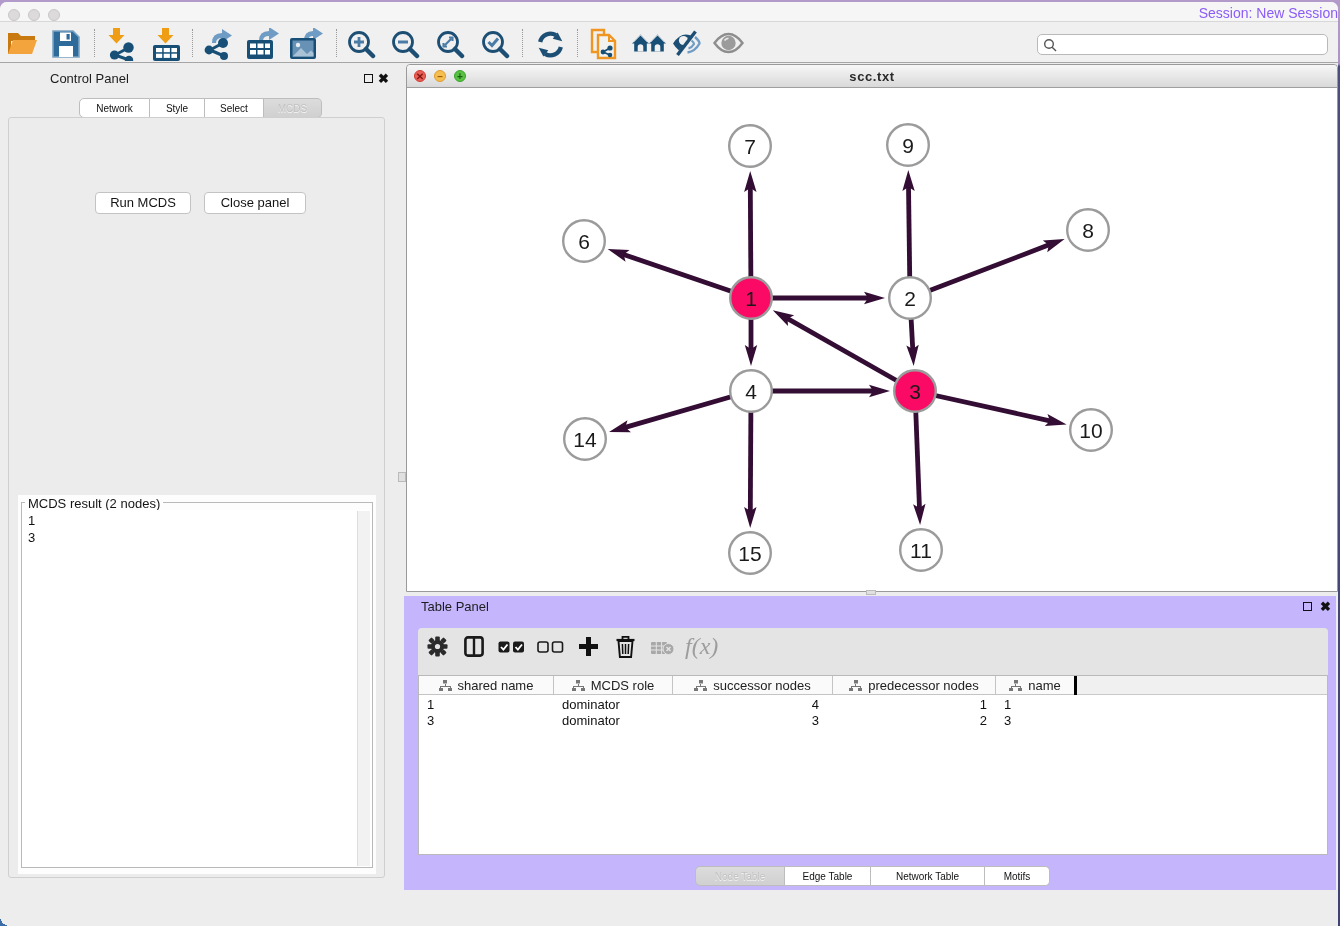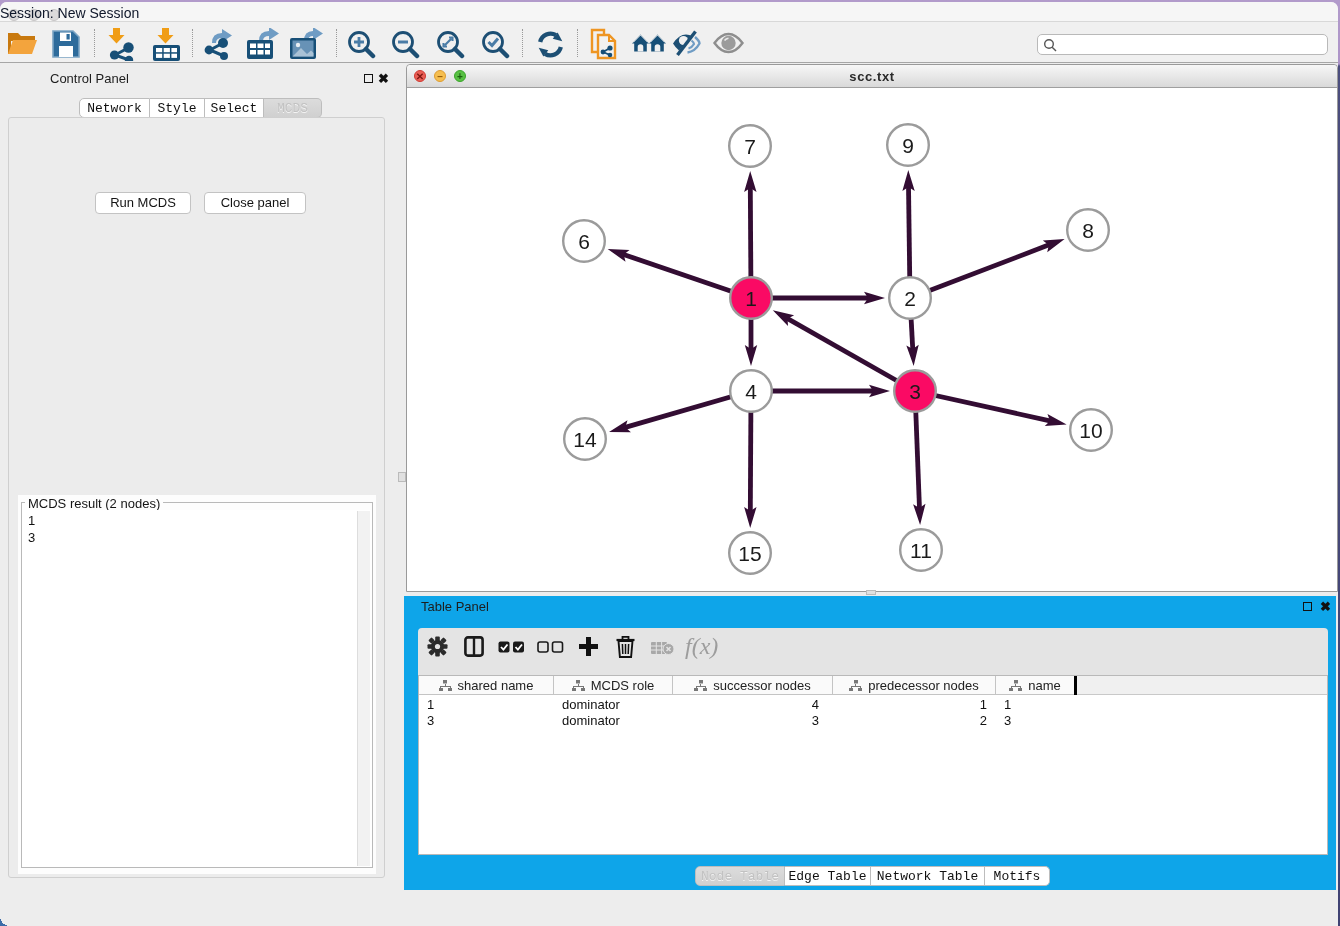--- a/index.html
+++ b/index.html
@@ -1,43 +1,43 @@
 <!DOCTYPE html>
 <html><head><meta charset="utf-8">
 <style>
 *{margin:0;padding:0;box-sizing:border-box;}
 html,body{width:1340px;height:926px;overflow:hidden;}
 body{background:linear-gradient(to bottom,#b29bcb 0px,#ad94c8 64px,#4c4e7e 66px,#3f4273 926px);font-family:"Liberation Sans",sans-serif;position:relative;}
 .win{position:absolute;left:0;top:2px;right:2px;bottom:0;background:#ededed;border-radius:7px 7px 0 0;overflow:hidden;}
 
 .titlebar{position:absolute;left:0;top:0;right:0;height:20px;background:#f6f6f6;border-bottom:1px solid #d8d8d8;}
 .tl{position:absolute;top:7px;width:12px;height:12px;border-radius:50%;background:#dcdadb;border:1px solid #c8c6c7;}
-.title-txt{position:absolute;left:0;right:0;top:3px;text-align:left;font-size:14px;color:#0f172a;}
+.title-txt{position:absolute;left:0;right:0;top:3px;text-align:right;font-size:14px;color:#8b5cf6;}
 
 .toolbar{position:absolute;left:0;top:20px;right:0;height:41px;background:#f0f0f0;border-bottom:1px solid #a6a6a6;}
 .sep{position:absolute;top:7px;height:28px;width:0;border-left:1px dotted #9a9a9a;}
 .ticon{position:absolute;top:5px;}
 .searchbox{position:absolute;left:1037px;top:12px;width:291px;height:21px;background:#fff;border:1px solid #b9b9b9;border-radius:5px;}
 
 .cpanel{position:absolute;left:0;top:61px;width:392px;bottom:36px;background:#ededed;}
 .phead{font-size:13px;color:#1d1d1d;}
 .float-ic{position:absolute;width:9px;height:9px;border:1.5px solid #111;}
 .close-x{position:absolute;font-size:13px;color:#111;font-weight:bold;}
 .tabs{position:absolute;top:35px;left:79px;height:20px;display:flex;}
-.tab{height:20px;border:1px solid #bdbdbd;border-left:none;background:#fff;font-size:13px;color:#111;display:flex;align-items:center;justify-content:center;font-family:Liberation Mono, monospace;}
+.tab{height:20px;border:1px solid #bdbdbd;border-left:none;background:#fff;font-size:10px;color:#111;display:flex;align-items:center;justify-content:center;}
 .tab.first{border-left:1px solid #bdbdbd;border-radius:5px 0 0 5px;}
 .tab.sel{background:linear-gradient(#dcdcdc,#d0d0d0);color:#c2c2c2;text-shadow:0 1px 0 #f4f4f4;border-radius:0 5px 5px 0;}
 .tabpane{position:absolute;left:8px;right:7px;top:54px;bottom:12px;border:1px solid #cfcfcf;border-radius:3px;background:#ececec;}
 .cbtn{position:absolute;height:22px;background:#fff;border:1px solid #c3c3c3;border-radius:4px;font-size:13px;color:#141414;text-align:center;line-height:20px;}
 
 .netwin{position:absolute;left:406px;top:62px;width:932px;height:528px;background:#fff;border:1px solid #9a9a9a;border-radius:4px 4px 0 0;}
 .nettitle{position:absolute;left:0;top:0;right:0;height:23px;background:linear-gradient(#f7f7f7,#d9d9d9);border-bottom:1px solid #9f9f9f;border-radius:4px 4px 0 0;}
 .light{position:absolute;top:5px;width:12px;height:12px;border-radius:50%;font-size:10px;line-height:12px;text-align:center;font-weight:bold;}
 
-.tpanel{position:absolute;left:404px;top:594px;right:2px;bottom:36px;background:#0ea5e9;}
+.tpanel{position:absolute;left:404px;top:594px;right:2px;bottom:36px;background:#c4b5fd;}
 .ttool{position:absolute;left:14px;right:8px;top:32px;height:47px;background:#e4e4e4;border-radius:4px 4px 0 0;}
 .ttable{position:absolute;left:14px;right:8px;top:79px;bottom:35px;background:#fff;border:1px solid #b9b9b9;}
 .tabs2{position:absolute;bottom:7px;left:291px;height:17px;display:flex;}
 .hcell{position:absolute;top:0;height:19px;border-right:1px solid #c4c4c4;font-size:13px;color:#222;text-align:center;line-height:19px;}
 .hcell::before{content:"";display:inline-block;width:13px;height:11px;margin-right:6px;vertical-align:-1px;background:
  linear-gradient(#777,#777) 4.5px 0/4px 3.5px no-repeat,
  linear-gradient(#777,#777) 0 7.5px/4px 3.5px no-repeat,
  linear-gradient(#777,#777) 9px 7.5px/4px 3.5px no-repeat,
  linear-gradient(#777,#777) 6px 3.5px/1px 2.5px no-repeat,
  linear-gradient(#777,#777) 1.5px 5.5px/10px 1px no-repeat,

